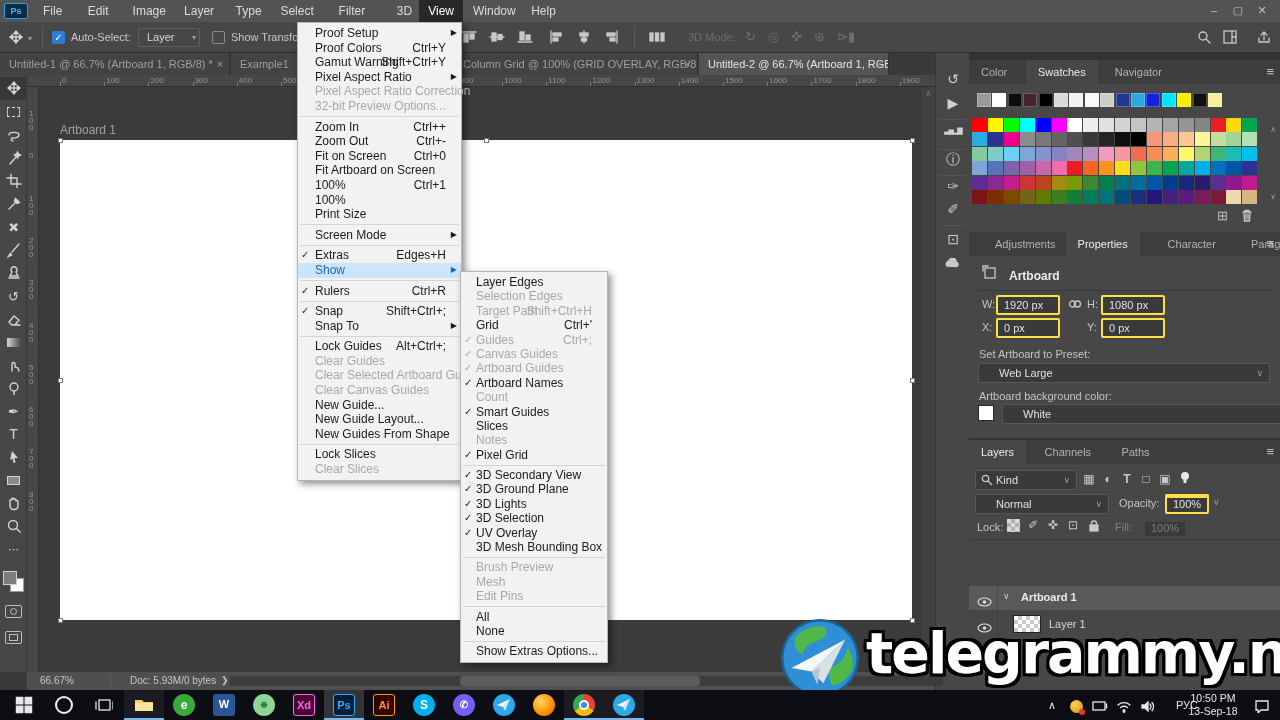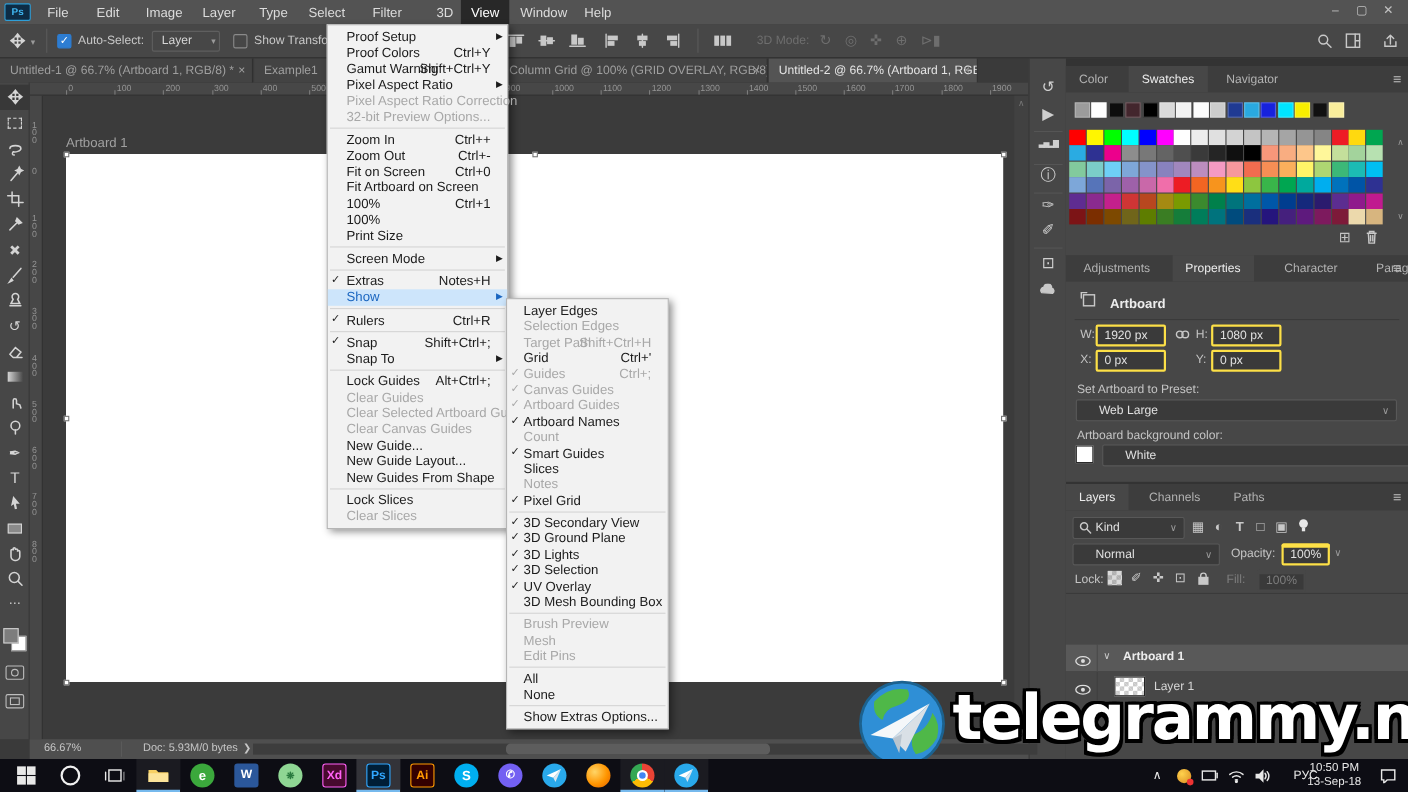--- a/index.html
+++ b/index.html
@@ -513,21 +513,21 @@
     <span class="scrollg" style="right:4px;top:65px">∧</span>
     <span class="scrollg" style="right:4px;top:132px">∨</span>
     <span class="abs" style="right:52px;top:148px;color:#c4c4c4;font-size:13px">⊞</span>
     <span class="abs" style="right:26px;top:148px"><svg class="lnb" width="14" height="15">
           <path d="M3 4 H11 M5 4 V2.5 h4 V4 M4 4 l0.5 9 h5 L10 4 M6 6 v5 M8 6 v5"></path>
         </svg></span>
   </div>
 
   <div class="panel" style="top:179px;height:206px">
     <div class="ptabbar" id="prop-tabs">
-        <span class="ptab" style="left: 4px;">Adjustments</span>
+        <span class="ptab" style="left: 14px;">Adjustments</span>
         <span class="ptab on" style="left: 96.6px;">Properties</span>
         <span class="ptab" style="left: 186.6px;">Character</span>
         <span class="ptab" style="left: 270px;">Paragraph</span>
       </div>
     <span class="pmenu">≡</span>
     <span class="abs" style="left:12px;top:32px"><svg class="lnb" width="18" height="18">
           <rect x="4" y="4" width="10" height="10"></rect>
           <path d="M2 7 V2 h5"></path>
         </svg></span>
     <span class="abs" style="left:40px;top:37px;color:#ececec;font-size:12px;font-weight:bold">Artboard</span>
@@ -626,21 +626,21 @@
     <div class="mi"><span class="lbl">Zoom In</span><span class="sc">Ctrl++</span></div>
     <div class="mi"><span class="lbl">Zoom Out</span><span class="sc">Ctrl+-</span></div>
     <div class="mi"><span class="lbl">Fit on Screen</span><span class="sc">Ctrl+0</span></div>
     <div class="mi"><span class="lbl">Fit Artboard on Screen</span></div>
     <div class="mi"><span class="lbl">100%</span><span class="sc">Ctrl+1</span></div>
     <div class="mi"><span class="lbl">100%</span></div>
     <div class="mi"><span class="lbl">Print Size</span></div>
     <div class="msep"></div>
     <div class="mi"><span class="lbl">Screen Mode</span><span class="arr">▶</span></div>
     <div class="msep"></div>
-    <div class="mi"><span class="chk">✓</span><span class="lbl">Extras</span><span class="sc">Notes+H</span></div>
+    <div class="mi"><span class="chk">✓</span><span class="lbl">Extras</span><span class="sc">Edges+H</span></div>
     <div class="mi hl"><span class="lbl">Show</span><span class="arr">▶</span></div>
     <div class="msep"></div>
     <div class="mi"><span class="chk">✓</span><span class="lbl">Rulers</span><span class="sc">Ctrl+R</span></div>
     <div class="msep"></div>
     <div class="mi"><span class="chk">✓</span><span class="lbl">Snap</span><span class="sc">Shift+Ctrl+;</span></div>
     <div class="mi"><span class="lbl">Snap To</span><span class="arr">▶</span></div>
     <div class="msep"></div>
     <div class="mi"><span class="lbl">Lock Guides</span><span class="sc">Alt+Ctrl+;</span></div>
     <div class="mi dis"><span class="lbl">Clear Guides</span></div>
     <div class="mi dis"><span class="lbl">Clear Selected Artboard Guides</span></div>

